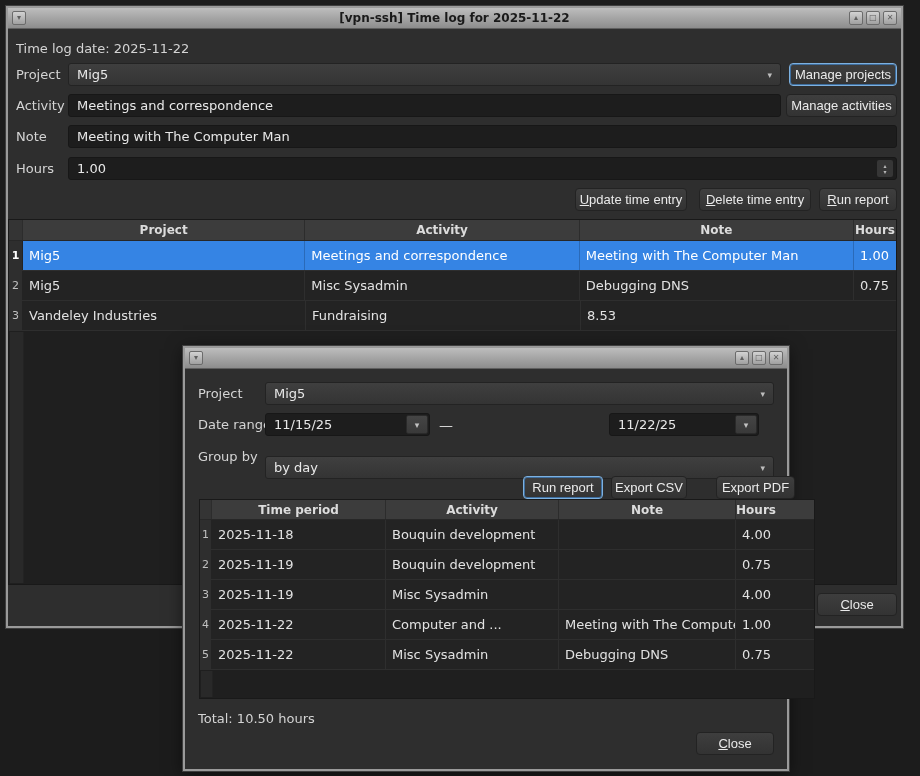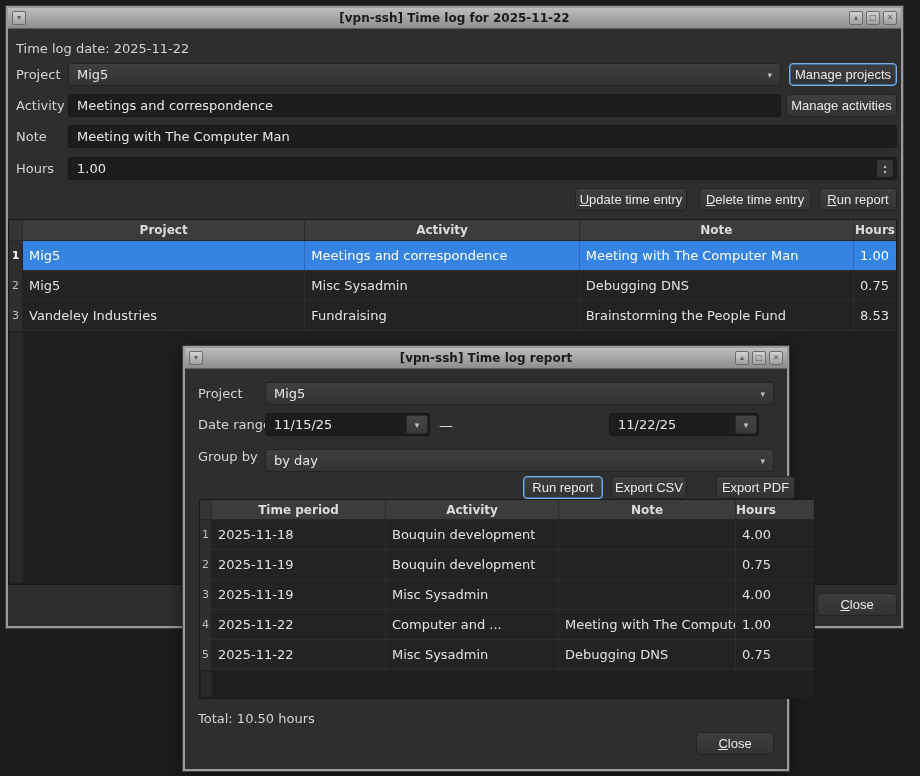--- a/index.html
+++ b/index.html
@@ -160,34 +160,32 @@
         <div class="gut" style="width:14px;">2</div>
         <div class="cell" style="width:283px;">Mig5</div>
         <div class="cell" style="width:275px;">Misc Sysadmin</div>
         <div class="cell" style="width:275px;">Debugging DNS</div>
         <div class="cell" style="width:42px; border-right:none;">0.75</div>
       </div>
       <div class="trow" style="height:30px;">
         <div class="gut" style="width:14px;">3</div>
         <div class="cell" style="width:283px;">Vandeley Industries</div>
         <div class="cell" style="width:275px;">Fundraising</div>
-        <div class="cell" style="width:275px;">Brainstorming the People Fund</div>
         <div class="cell" style="width:42px; border-right:none;">8.53</div>
       </div>
       <div class="gutter-rest" style="top:112px;"></div>
     </div>
 
     <button class="btn" style="left:809px; top:564px; width:80px;"><u>C</u>lose</button>
   </div>
 </div>
 
 <div class="window" style="left:183px; top:346px; width:606px; height:425px; box-shadow:0 3px 16px rgba(0,0,0,0.55);">
   <div class="titlebar">
     <span class="tb-btn tb-left">▾</span>
-    <span class="title">[vpn-ssh] Time log report</span>
     <span class="tb-right">
       <span class="tb-btn">▴</span>
       <span class="tb-btn">□</span>
       <span class="tb-btn">✕</span>
     </span>
   </div>
   <div class="content">
 
     <div class="lbl" style="left:13px; top:13px;">Project</div>
     <div class="combo" style="left:80px; top:13px; width:509px;">
@@ -200,21 +198,21 @@
       <span>11/15/25</span>
       <span class="date-btn">▾</span>
     </div>
     <div class="dash" style="left:254px; top:44px;">—</div>
     <div class="entry" style="left:424px; top:44px; width:150px;">
       <span>11/22/25</span>
       <span class="date-btn">▾</span>
     </div>
 
     <div class="lbl" style="left:13px; top:76px;">Group by</div>
-    <div class="combo" style="left:80px; top:80px; width:509px;">
+    <div class="combo" style="left:80px; top:87px; width:509px;">
       <span>by day</span>
       <span class="arrow">▾</span>
     </div>
 
     <button class="btn focused" style="left:338px; top:107px; width:80px;">Run report</button>
     <button class="btn" style="left:426px; top:107px; width:76px;">Export CSV</button>
     <button class="btn" style="left:510px; top:107px; width:79px;margin-left:21px;">Export PDF</button>
 
     <div class="table" style="left:14px; top:130px; width:616px; height:200px;">
       <div class="thead" style="height:20px;">

